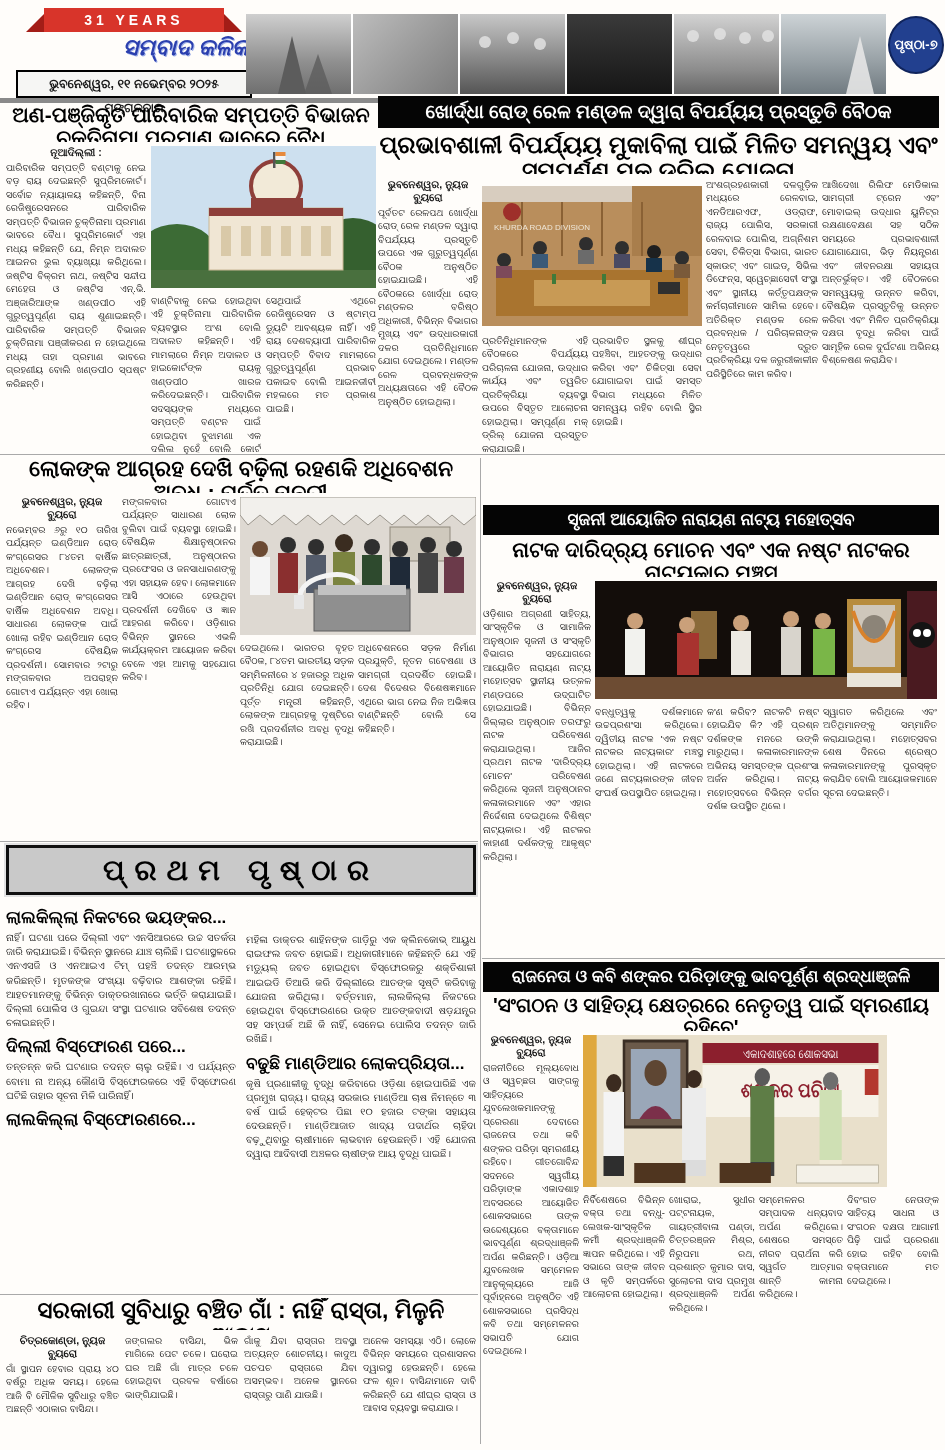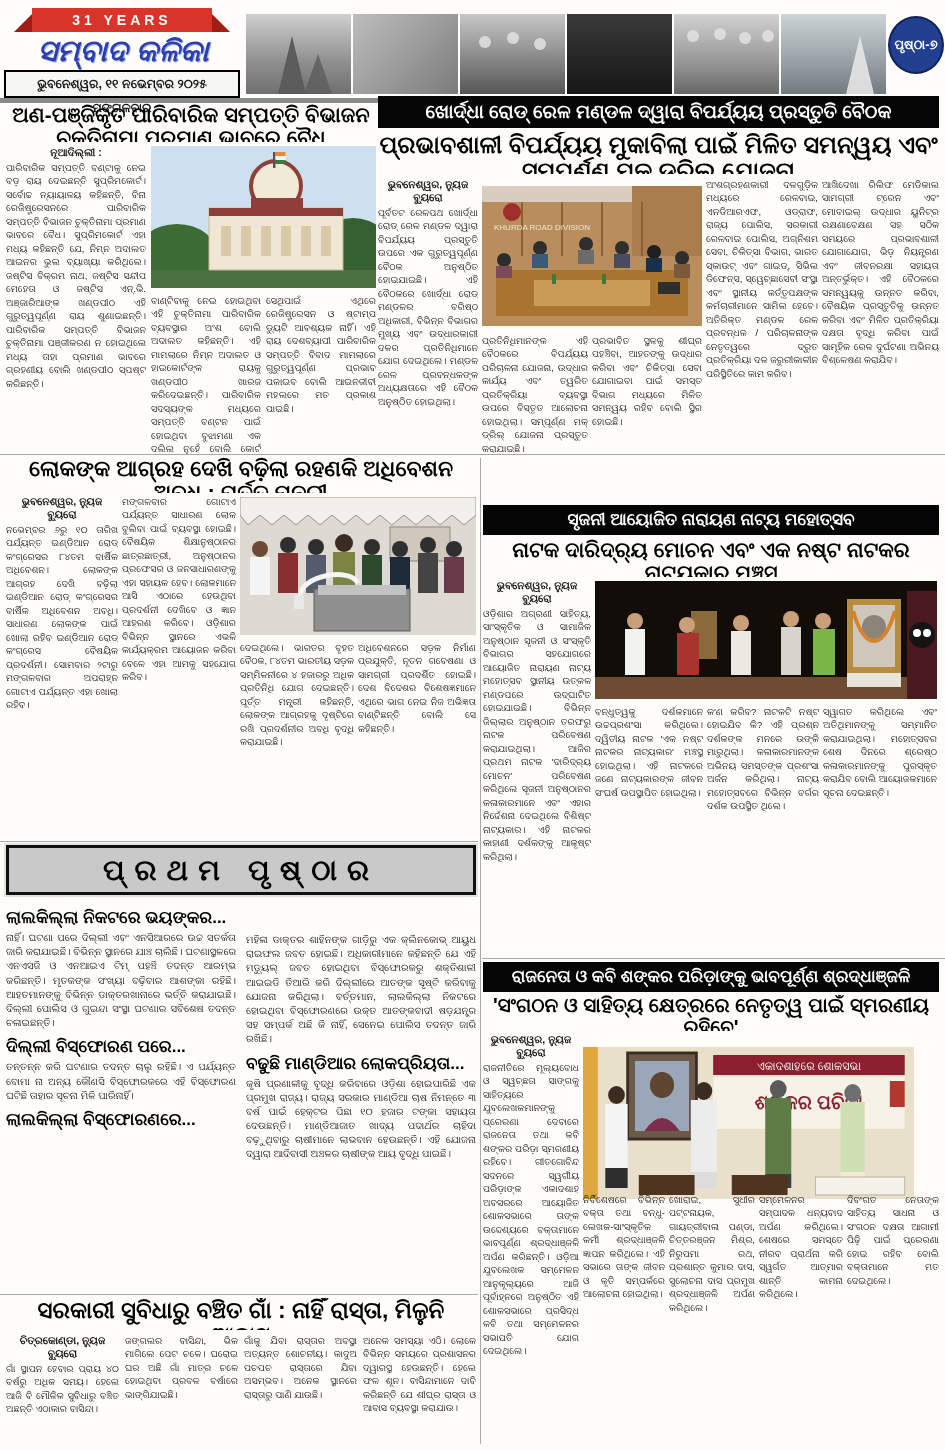--- a/index.html
+++ b/index.html
@@ -1,28 +1,28 @@
 <!DOCTYPE html>
 <html><head>
 <meta charset="utf-8">
 <style>
   html,body{margin:0;padding:0;background:#d9d9d9;}
   .page{position:relative;width:945px;height:1450px;background:#fffdfa;margin:0 auto;
         font-family:"Liberation Sans",sans-serif;color:#161616;overflow:hidden;}
   .abs{position:absolute;}
   
-  .mast-left{left:4px;top:6px;width:238px;height:92px;}
+  .mast-left{left:16px;top:6px;width:238px;height:92px;}
   .ribbon{position:absolute;left:28px;top:2px;width:180px;height:24px;background:#d8342a;
           color:#fff;font-weight:bold;font-size:14px;letter-spacing:4px;text-align:center;
           line-height:24px;}
   .ribbon:before,.ribbon:after{content:"";position:absolute;top:6px;border:12px solid #a31d17;}
   .ribbon:before{left:-18px;border-left-color:transparent;border-top-color:transparent;border-bottom-color:#a31d17;border-right-color:#a31d17;border-width:9px;}
   .ribbon:after{right:-18px;border-right-color:transparent;border-top-color:transparent;border-bottom-color:#a31d17;border-left-color:#a31d17;border-width:9px;}
-  .mast-logo{position:absolute;left:0;top:28px;width:100%;text-align:center;
-             font-size:30px;font-weight:bold;font-style:italic;color:#2b3fae;
+  .mast-logo{position:absolute;left:0;top:28px;width:100%;text-align:right;
+             font-size:23px;font-weight:bold;font-style:italic;color:#2b3fae;
              text-shadow:1px 1px 0 #9fb0e8;}
   .datebox{position:absolute;left:0;bottom:0;width:232px;height:24px;border:2px solid #000;
            background:#f6f6f4;font-weight:bold;font-size:12.5px;text-align:center;line-height:24px;}
   .graybar{left:0;top:98px;width:392px;height:5px;background:#8a8a8a;}
   .mast-strip{left:246px;top:14px;width:640px;height:80px;display:flex;gap:2px;background:#fff;}
   .tile{flex:1;position:relative;overflow:hidden;}
   .t1{background:linear-gradient(180deg,#cfcfcf,#8f8f8f 60%,#6f6f6f);}
   .t2{background:linear-gradient(135deg,#bdbdbd,#7c7c7c);}
   .t3{background:linear-gradient(180deg,#c7c7c7,#9a9a9a 40%,#555);}
   .t4{background:linear-gradient(180deg,#3a3a3a,#161616);}
@@ -278,21 +278,21 @@
 
   <div class="abs divider" style="left:482px;top:958px;width:463px;height:1px;"></div>
   <div class="abs" style="left:483px;top:962px;width:456px;">
     <div class="kicker" style="height:30px;font-size:17px;line-height:30px;">ରାଜନେତା ଓ କବି ଶଙ୍କର ପରିଡ଼ାଙ୍କୁ ଭାବପୂର୍ଣ୍ଣ ଶ୍ରଦ୍ଧାଞ୍ଜଳି</div>
     <div class="headline" style="font-size:20px;height:36px;margin-top:3px;">'ସଂଗଠନ ଓ ସାହିତ୍ୟ କ୍ଷେତ୍ରରେ ନେତୃତ୍ୱ ପାଇଁ ସ୍ମରଣୀୟ ରହିବେ'</div>
     <div style="position:relative;height:414px;margin-top:2px;">
       <div style="position:absolute;left:0;top:0;width:96px;height:414px;">
         <div class="dateline">ଭୁବନେଶ୍ୱର, ନ୍ୟୁଜ ବ୍ୟୁରୋ</div>
         <div class="bodytext" style="height:396px;">ରାଜନୀତିରେ ମୂଲ୍ୟବୋଧ ଓ ସ୍ୱଚ୍ଛତା ସାଙ୍ଗକୁ ସାହିତ୍ୟରେ ଯୁବଲେଖକମାନଙ୍କୁ ପ୍ରେରଣା ଦେବାରେ ରାଜନେତା ତଥା କବି ଶଙ୍କର ପରିଡ଼ା ସ୍ମରଣୀୟ ରହିବେ। ଗୀତଗୋବିନ୍ଦ ସଦନରେ ସ୍ୱର୍ଗୀୟ ପରିଡ଼ାଙ୍କ ଏକାଦଶାହ ଅବସରରେ ଆୟୋଜିତ ଶୋକସଭାରେ ତାଙ୍କ ଉଦ୍ଦେଶ୍ୟରେ ବକ୍ତାମାନେ ଭାବପୂର୍ଣ୍ଣ ଶ୍ରଦ୍ଧାଞ୍ଜଳି ଅର୍ପଣ କରିଛନ୍ତି। ଓଡ଼ିଆ ଯୁବଲେଖକ ସମ୍ମେଳନ ଆନୁକୂଲ୍ୟରେ ଆଜି ପୂର୍ବାହ୍ନରେ ଅନୁଷ୍ଠିତ ଏହି ଶୋକସଭାରେ ପ୍ରସିଦ୍ଧ କବି ତଥା ସମ୍ମେଳନର ସଭାପତି ଯୋଗ ଦେଇଥିଲେ।</div>
       </div>
-      <div class="photo" style="position:absolute;left:100px;top:14px;width:331px;height:152px;">
+      <div class="photo" style="position:absolute;left:100px;top:2px;width:304px;height:152px;">
         <svg viewBox="0 0 356 152" preserveAspectRatio="none">
           <rect width="356" height="152" fill="#e9e0cb"></rect>
           <rect width="16" height="152" fill="#dfa83e"></rect>
           <rect x="48" y="6" width="74" height="86" fill="#6b5a4a" stroke="#3a2e24" stroke-width="3"></rect>
           <rect x="56" y="14" width="58" height="70" fill="#9aa7b8"></rect>
           <circle cx="85" cy="38" r="13" fill="#5e4633"></circle>
           <path d="M66,84 Q85,58 104,84 Z" fill="#7b2f4a"></path>
           <rect x="140" y="8" width="206" height="20" fill="#8c1f2d"></rect>
           <text x="243" y="23" font-size="12" fill="#fff" text-anchor="middle" font-family="Liberation Sans, sans-serif">ଏକାଦଶାହରେ ଶୋକସଭା</text>
           <rect x="140" y="30" width="206" height="52" fill="#f6f2e8"></rect>

